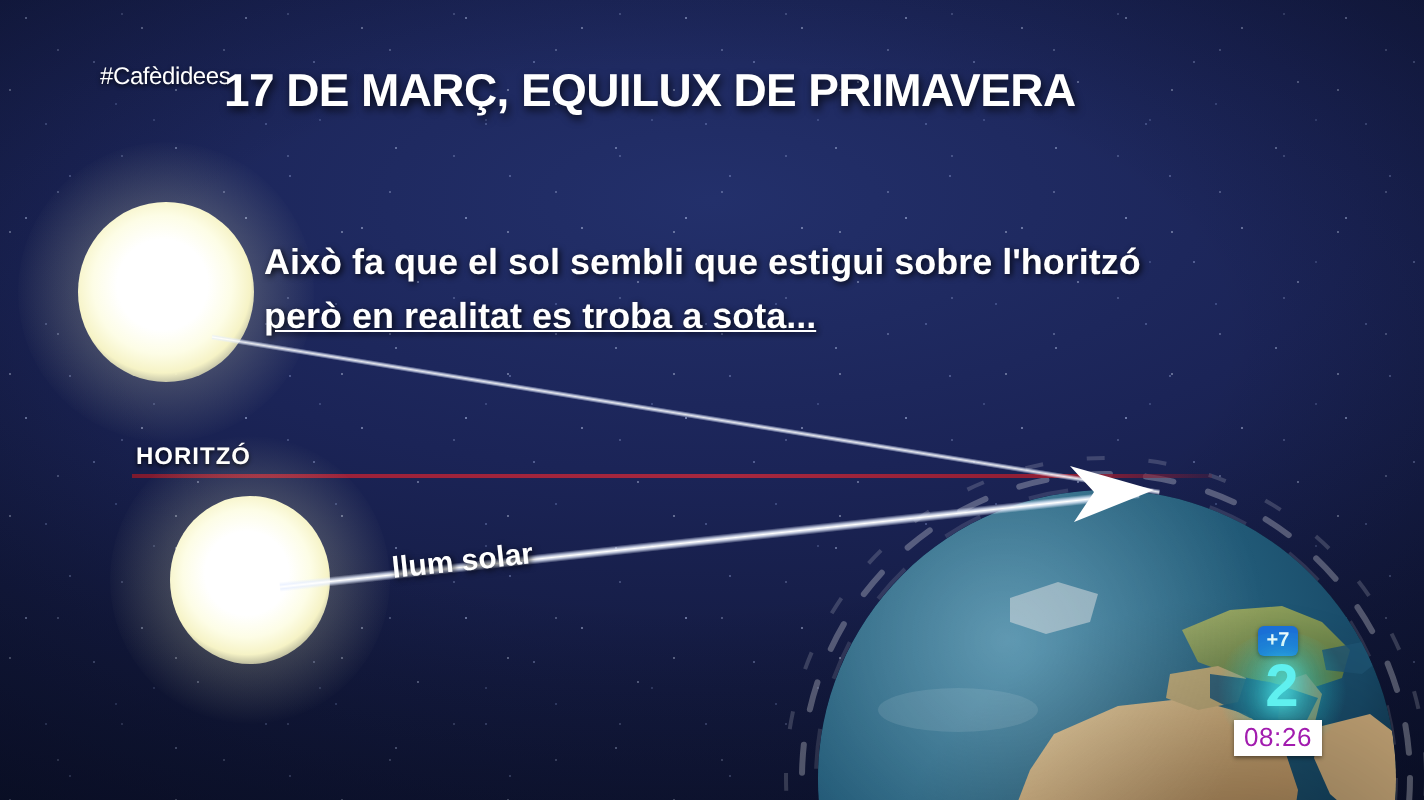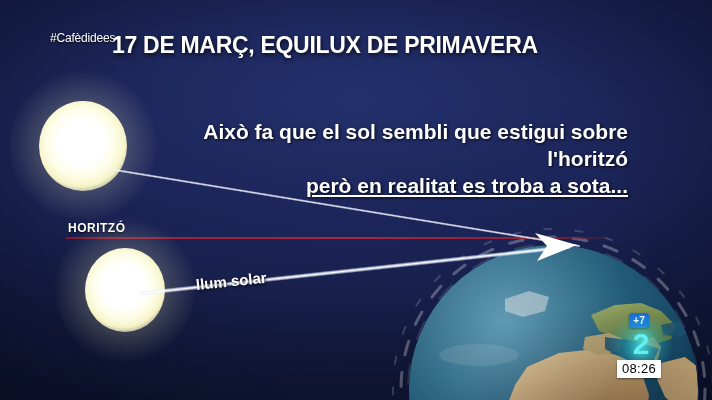--- a/index.html
+++ b/index.html
@@ -192,23 +192,23 @@
     text-shadow: 1px 2px 4px rgba(0,0,0,.75);
     white-space: nowrap;
   }
 
   
   #caption {
     position: absolute;
     left: 132px;
     top: 118px;
     width: 496px;
-    text-align: right;
-    color: #ffffff;
-    font-size: 21px;
+    text-align: left;
+    color: #ffffff;
+    font-size: 18px;
     font-weight: 600;
     line-height: 27px;
     text-shadow: 1px 1px 3px rgba(0,0,0,.85);
   }
   #caption .l2 { display: block; text-decoration: underline; }
 
   #ray-label {
     position: absolute;
     left: 196px;
     top: 276px;
@@ -260,21 +260,21 @@
     font-weight: 700;
     line-height: 30px;
     text-shadow: 0 0 10px rgba(90,245,245,.9), 0 0 20px rgba(60,220,230,.6);
   }
   #clock {
     position: absolute;
     left: 617px;
     top: 360px;
     padding: 1px 5px 2px 5px;
     background: #ffffff;
-    color: #000000;
+    color: #a21caf;
     font-size: 13px;
     font-weight: 400;
     line-height: 15px;
     letter-spacing: .3px;
     box-shadow: 0 1px 2px rgba(0,0,0,.45);
   }
 </style>
 </head>
 <body>
 

